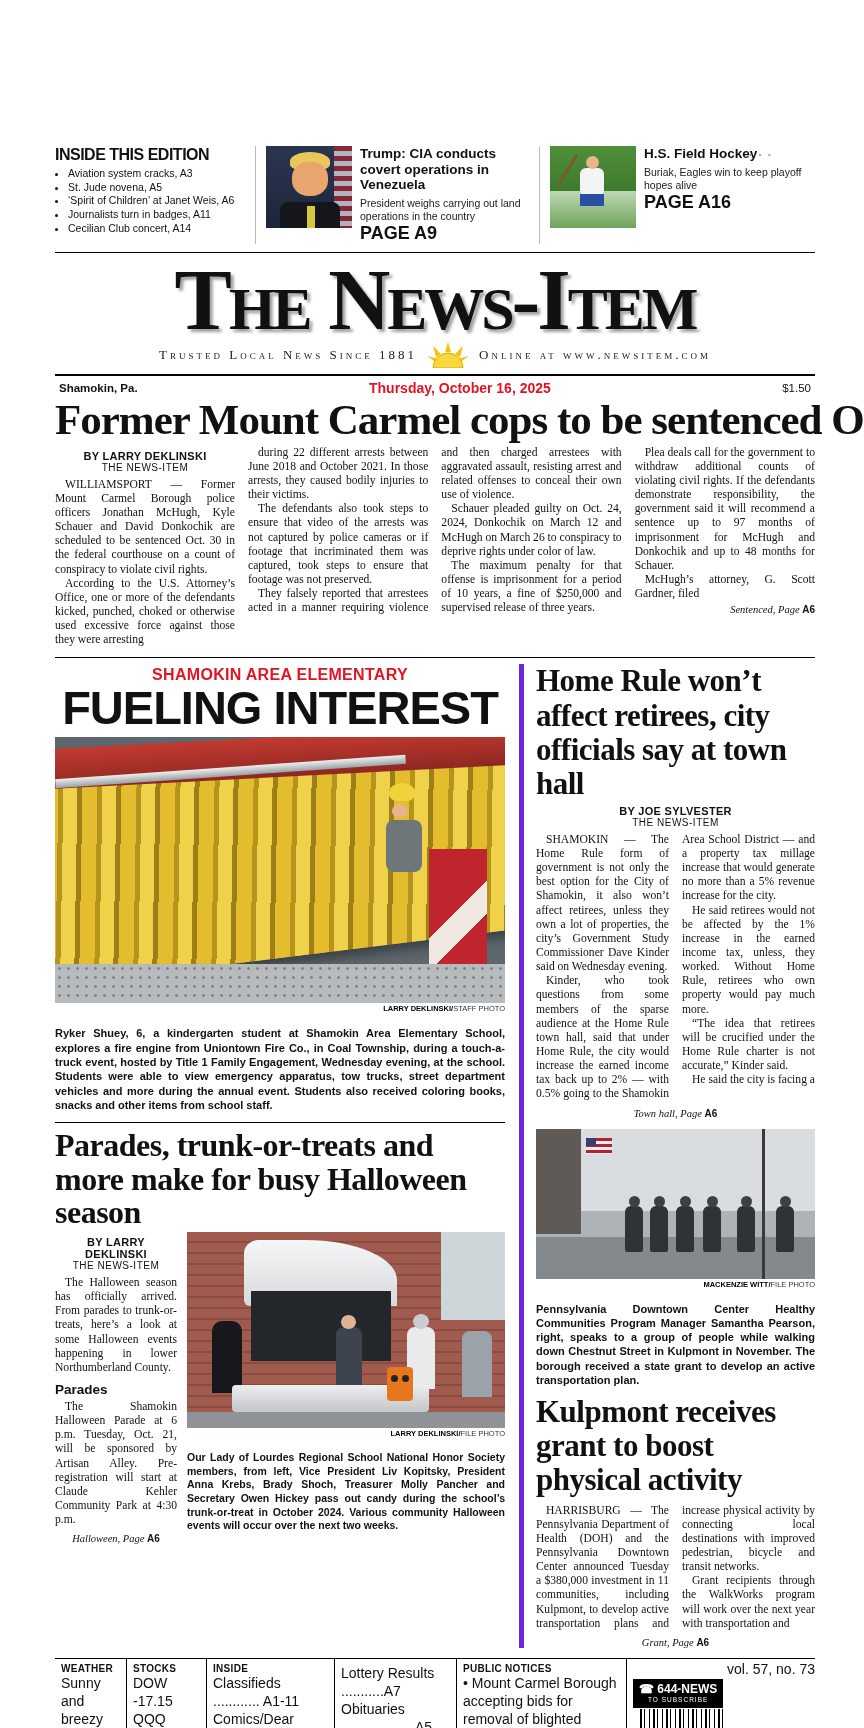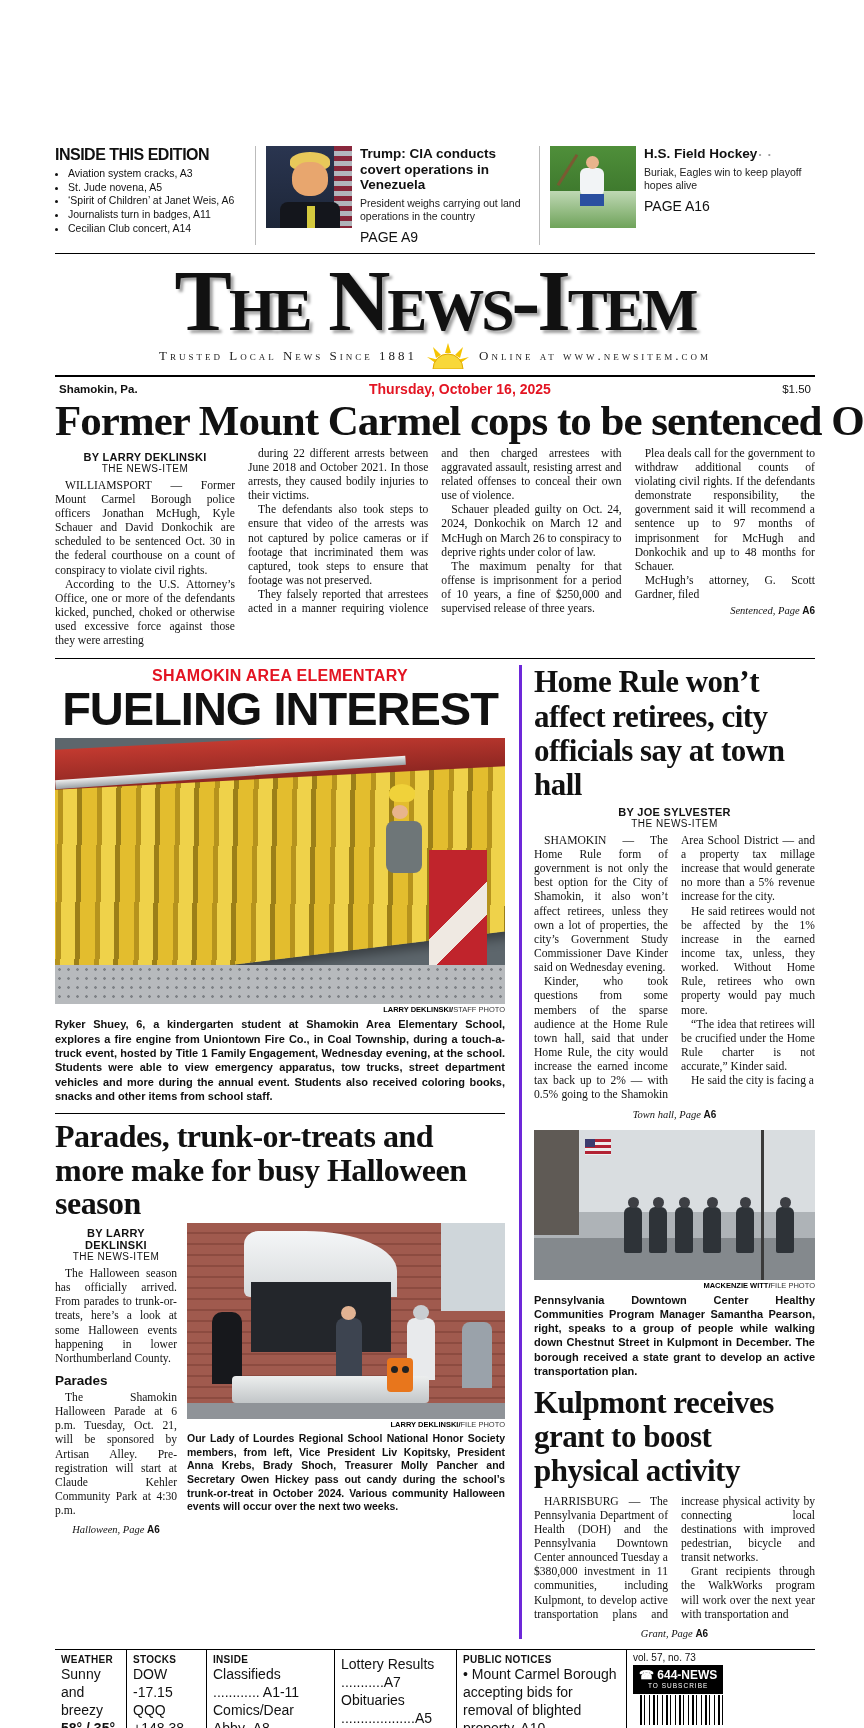--- a/index.html
+++ b/index.html
@@ -13,21 +13,21 @@
   
   .teaser-row { display:flex; gap:8px; padding-bottom:8px; border-bottom:1.5px solid #000; position:relative; min-height:86px; }
   .dots { position:absolute; right:42px; top:4px; font-size:9px; color:#9a9a9a; letter-spacing:2px; }
   .inside-ed { width:192px; flex:none; }
   .inside-ed h2 { font-family:"Liberation Sans",sans-serif; font-weight:bold; font-size:16px; letter-spacing:-0.5px; margin:0 0 3px; }
   .inside-ed ul { margin:0; padding-left:13px; font-family:"Liberation Sans",sans-serif; font-size:10.5px; line-height:1.3; }
   .teaser { flex:1; display:flex; gap:8px; border-left:1px solid #bbb; padding-left:10px; }
   .tz-photo { width:86px; height:82px; flex:none; position:relative; overflow:hidden; }
   .tz-txt h3 { font-family:"Liberation Sans",sans-serif; font-size:13.5px; font-weight:bold; margin:0 0 4px; line-height:1.15; }
   .tz-txt p { font-family:"Liberation Sans",sans-serif; font-size:10.5px; line-height:1.25; margin:0; color:#222; }
-  .tz-page { font-family:"Liberation Sans",sans-serif; font-size:14px; font-weight:normal; margin-top:6px; }
+  .tz-page { font-family:"Liberation Sans",sans-serif; font-size:18px; font-weight:bold; }
 
   
   .ph-trump { background:linear-gradient(180deg,#2a3550 0%,#1d2638 100%); }
   .ph-trump .flagstripes { position:absolute; right:0; top:0; width:18px; height:100%;
      background:repeating-linear-gradient(180deg,#b22234 0 5px,#eee 5px 10px); opacity:.7; }
   .ph-trump .hair { position:absolute; left:24px; top:6px; width:40px; height:18px; background:#e8c85a; border-radius:50% 50% 30% 30%; }
   .ph-trump .face { position:absolute; left:26px; top:16px; width:36px; height:34px; background:#e8a66e; border-radius:45%; }
   .ph-trump .suit { position:absolute; left:14px; bottom:0; width:60px; height:26px; background:#14161c; border-radius:8px 8px 0 0; }
   .ph-trump .tie { position:absolute; left:41px; bottom:0; width:8px; height:22px; background:#d4c93e; }
   
@@ -61,27 +61,27 @@
   .bodytext p { margin:0; font-size:11.6px; line-height:1.22; text-align:justify; text-indent:10px; }
   .ts-cols3 { column-count:3; column-gap:13px; }
   .jump { font-style:italic; font-size:10.5px; text-align:right; margin-top:3px; }
   .jump b { font-style:normal; font-family:"Liberation Sans",sans-serif; font-size:10px; }
 
   .rule { border-top:1px solid #000; margin:10px 0 6px; }
 
   
   .main-area { display:flex; gap:14px; }
   .left-rail { width:450px; flex:none; }
-  .right-rail { flex:1; border-left:3px solid #6d28d9; padding-left:12px; }
+  .right-rail { flex:1; border-left:5px solid #6d28d9; padding-left:12px; }
 
   .kicker { color:#e31422; font-family:"Liberation Sans",sans-serif; font-weight:bold; font-size:16px; text-align:center; letter-spacing:0.3px; margin:2px 0 0; }
   .fuel-head { font-family:"Liberation Sans",sans-serif; font-weight:bold; font-size:47px; letter-spacing:-1px; text-align:center; margin:0 0 6px; line-height:1.0; }
   .photo-credit { font-family:"Liberation Sans",sans-serif; font-size:7.5px; color:#333; text-align:right; margin-top:1px; }
   .photo-credit b { color:#000; }
-  .caption { font-family:"Liberation Sans",sans-serif; font-weight:bold; font-size:11px; line-height:1.3; text-align:justify; margin-top:3px; }
+  .caption { font-family:"Liberation Sans",sans-serif; font-weight:bold; font-size:11px; line-height:1.3; text-align:justify; margin-top:13px; }
 
   
   .ph-fire { width:100%; height:266px; position:relative; overflow:hidden; background:#5d666c; }
   .ph-fire .hoses { position:absolute; left:-40px; top:10px; width:130%; height:78%;
     background:repeating-linear-gradient(98deg,#e3bd2e 0 15px,#b6931d 15px 20px,#efd24a 20px 34px,#9c7f18 34px 39px);
     transform:rotate(-7deg); box-shadow:0 6px 12px rgba(0,0,0,.4); }
   .ph-fire .redtop { position:absolute; left:0; top:0; width:100%; height:15%; background:linear-gradient(180deg,#c23a30,#8f2722); transform:skewY(-3deg); }
   .ph-fire .rail { position:absolute; left:0; top:11%; width:78%; height:9px; background:linear-gradient(180deg,#efefef,#9aa0a4); transform:rotate(-4deg); }
   .ph-fire .chevron { position:absolute; right:4%; top:42%; width:13%; height:58%;
     background:linear-gradient(135deg,#c0242c 0 42%,#efe9e2 42% 58%,#c0242c 58% 100%); }
@@ -136,21 +136,21 @@
   .ib-col { padding:4px 6px; border-right:1px solid #000; }
   .ib-label { font-weight:bold; font-size:10px; letter-spacing:0.3px; }
   .ib-small { font-size:14px; line-height:1.3; }
   .ib-page { font-weight:bold; font-size:9px; margin-top:2px; }
   .ib-weather { width:72px; }
   .ib-stocks { width:80px; }
   .ib-inside { width:128px; }
   .ib-lottery { width:122px; padding-top:5px; }
   .ib-notices { width:170px; }
   .ib-right { flex:1; border-right:none; padding:2px 0 2px 6px; position:relative; }
-  .vol { font-size:10px; text-align:left; margin-bottom:2px; }
+  .vol { font-size:14px; text-align:right; margin-bottom:2px; }
   .sub-box { display:inline-block; background:#000; color:#fff; padding:3px 6px 5px; vertical-align:top; }
   .sub-box .phone-row { font-weight:bold; font-size:12px; white-space:nowrap; }
   .sub-box .sub-lbl { font-size:6.5px; letter-spacing:1px; text-align:center; }
   .barcode-wrap { display:inline-block; margin-left:6px; vertical-align:top; text-align:center; }
   .barcode { width:86px; height:32px; background:repeating-linear-gradient(90deg,#000 0 2px,#fff 2px 4px,#000 4px 5px,#fff 5px 9px,#000 9px 10px,#fff 10px 13px); border:1px solid #fff; }
   .notice-url { font-size:6.8px; color:#444; margin-top:6px; letter-spacing:0.2px; }
 </style>
 </head>
 <body>
 
@@ -330,21 +330,21 @@
         <div class="flag"></div>
         <div class="pole"></div>
         <div class="fig" style="left:32%"></div>
         <div class="fig" style="left:41%"></div>
         <div class="fig" style="left:50%"></div>
         <div class="fig" style="left:60%"></div>
         <div class="fig" style="left:72%"></div>
         <div class="fig" style="left:86%"></div>
       </div>
       <div class="photo-credit"><b>MACKENZIE WITT/</b><span>FILE PHOTO</span></div>
-      <div class="caption">Pennsylvania Downtown Center Healthy Communities Program Manager Samantha Pearson, right, speaks to a group of people while walking down Chestnut Street in Kulpmont in December. The borough received a state grant to develop an active transportation plan.</div>
+      <div class="caption">Pennsylvania Downtown Center Healthy Communities Program Manager Samantha Pearson, right, speaks to a group of people while walking down Chestnut Street in Kulpmont in November. The borough received a state grant to develop an active transportation plan.</div>
 
       <div style="margin-top:8px">
         <h2 class="rr-head">Kulpmont receives grant to boost physical activity</h2>
         <div class="cols2 bodytext" style="margin-top:6px">
           <p>HARRISBURG — The Pennsylvania Department of Health (DOH) and the Pennsylvania Downtown Center announced Tuesday a $380,000 investment in 11 communities, including Kulpmont, to develop active transportation plans and increase physical activity by connecting local destinations with improved pedestrian, bicycle and transit networks.</p>
           <p>Grant recipients through the WalkWorks program will work over the next year with transportation and</p>
         </div>
         <div class="jump-center"><span>Grant, Page </span><b>A6</b></div>
       </div>
     </div>

